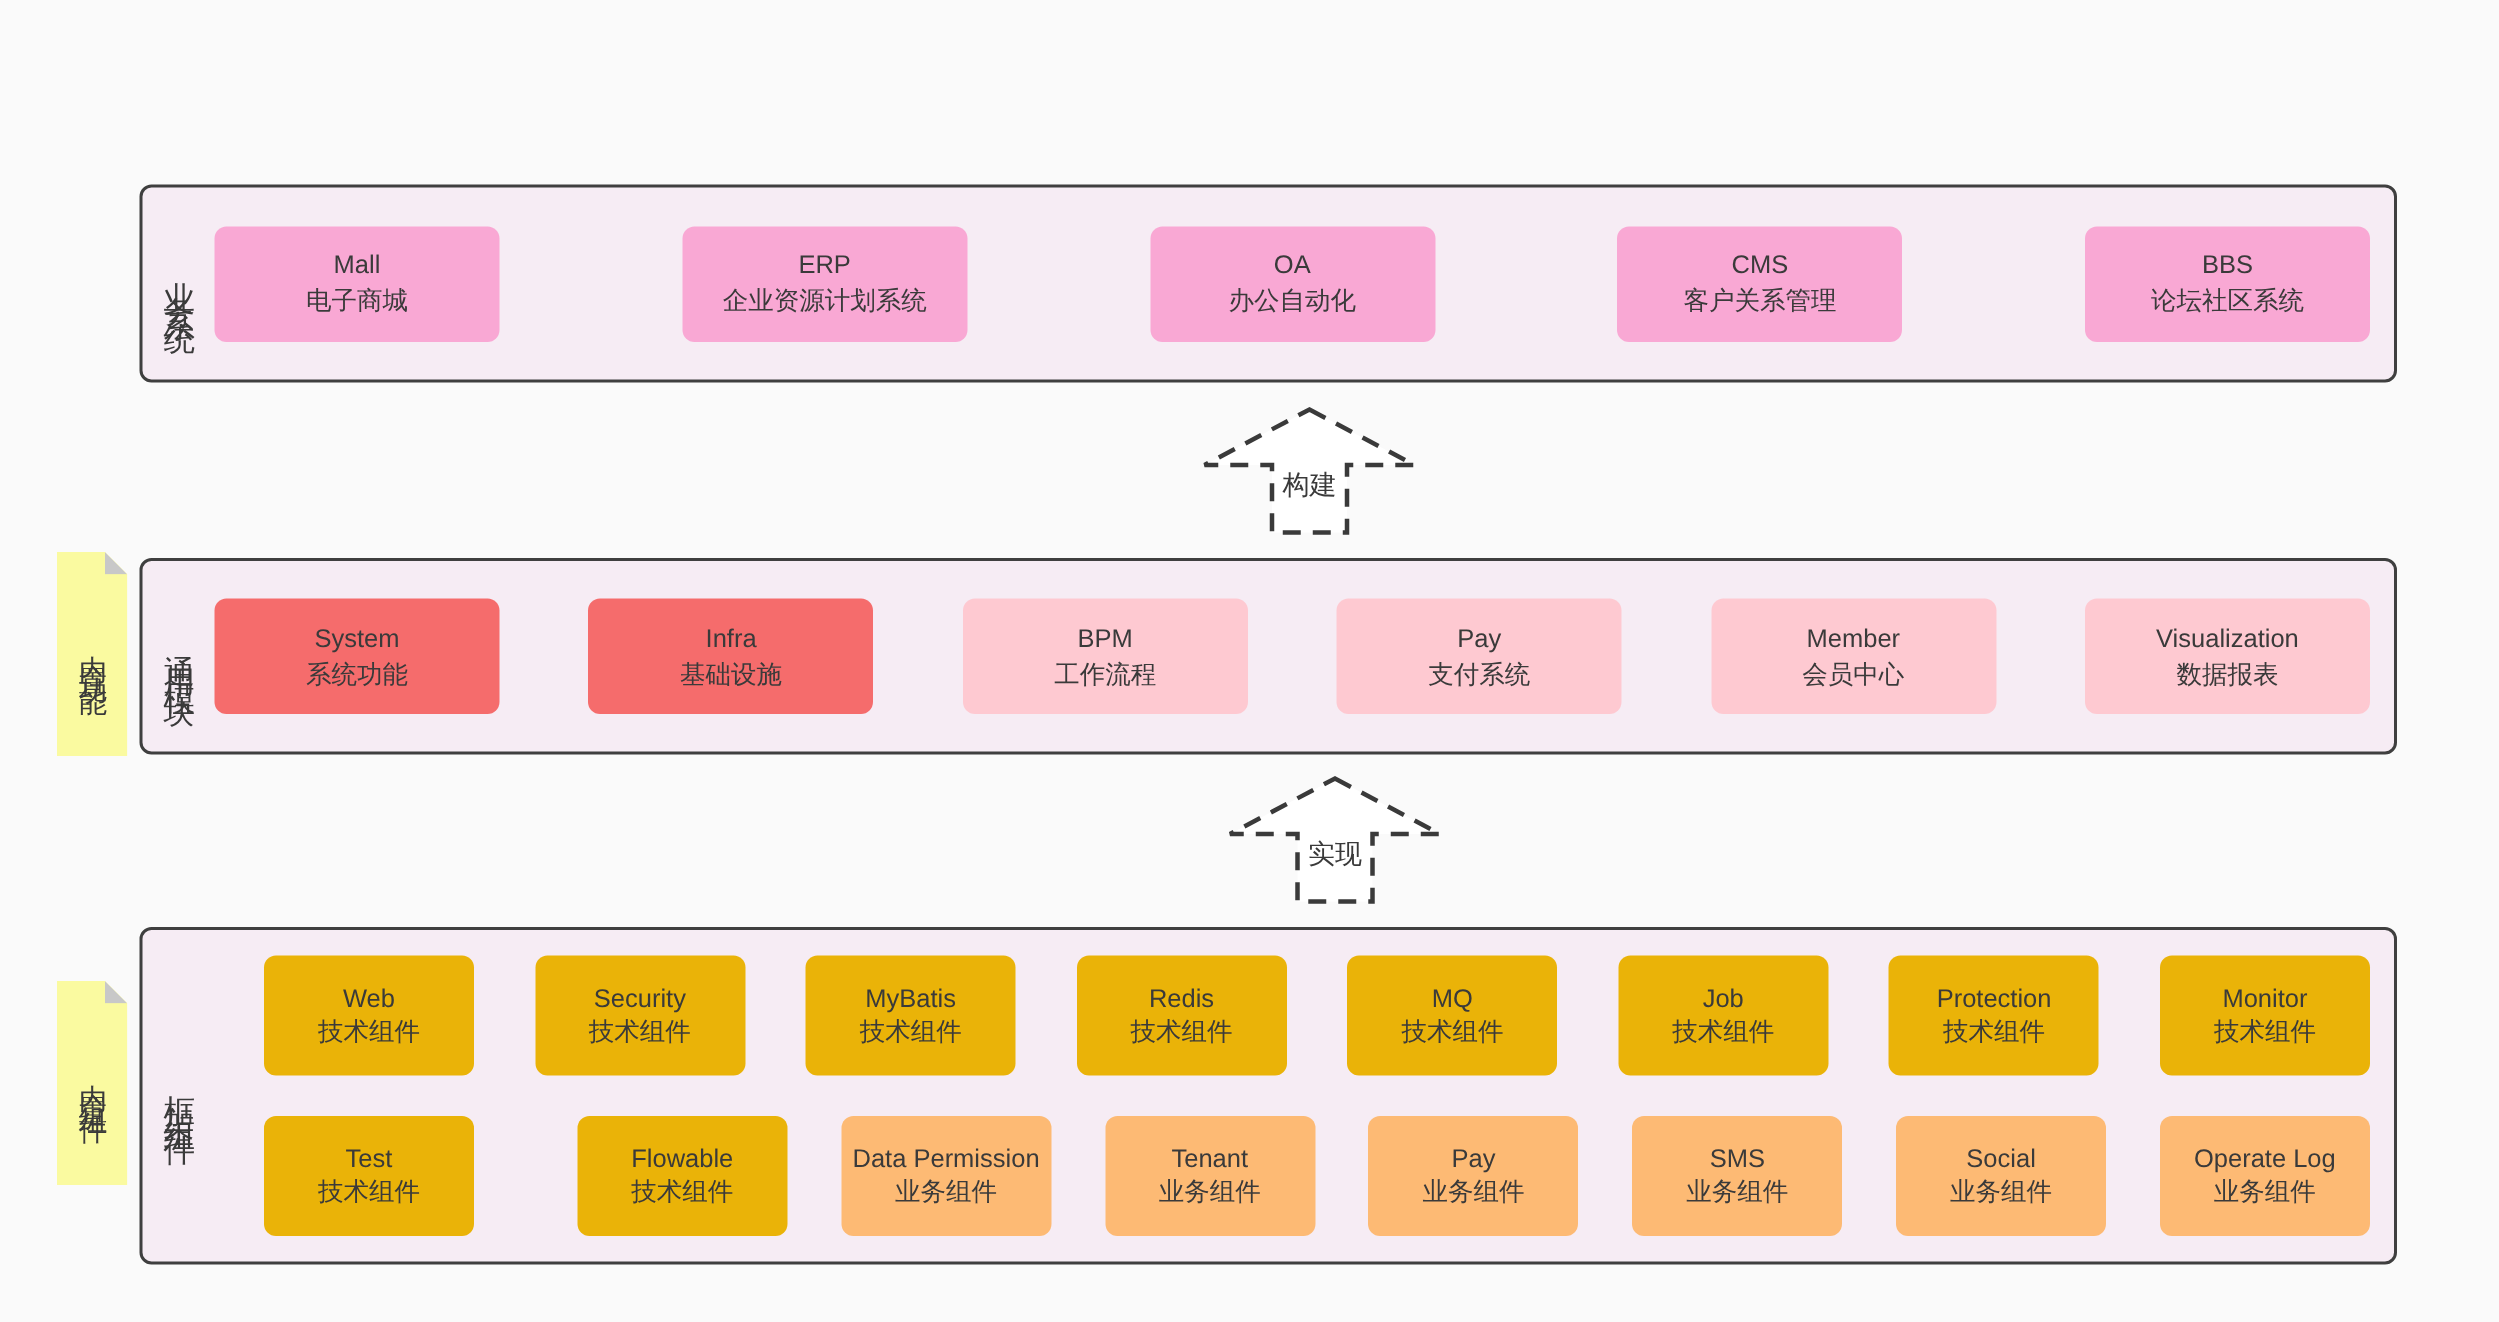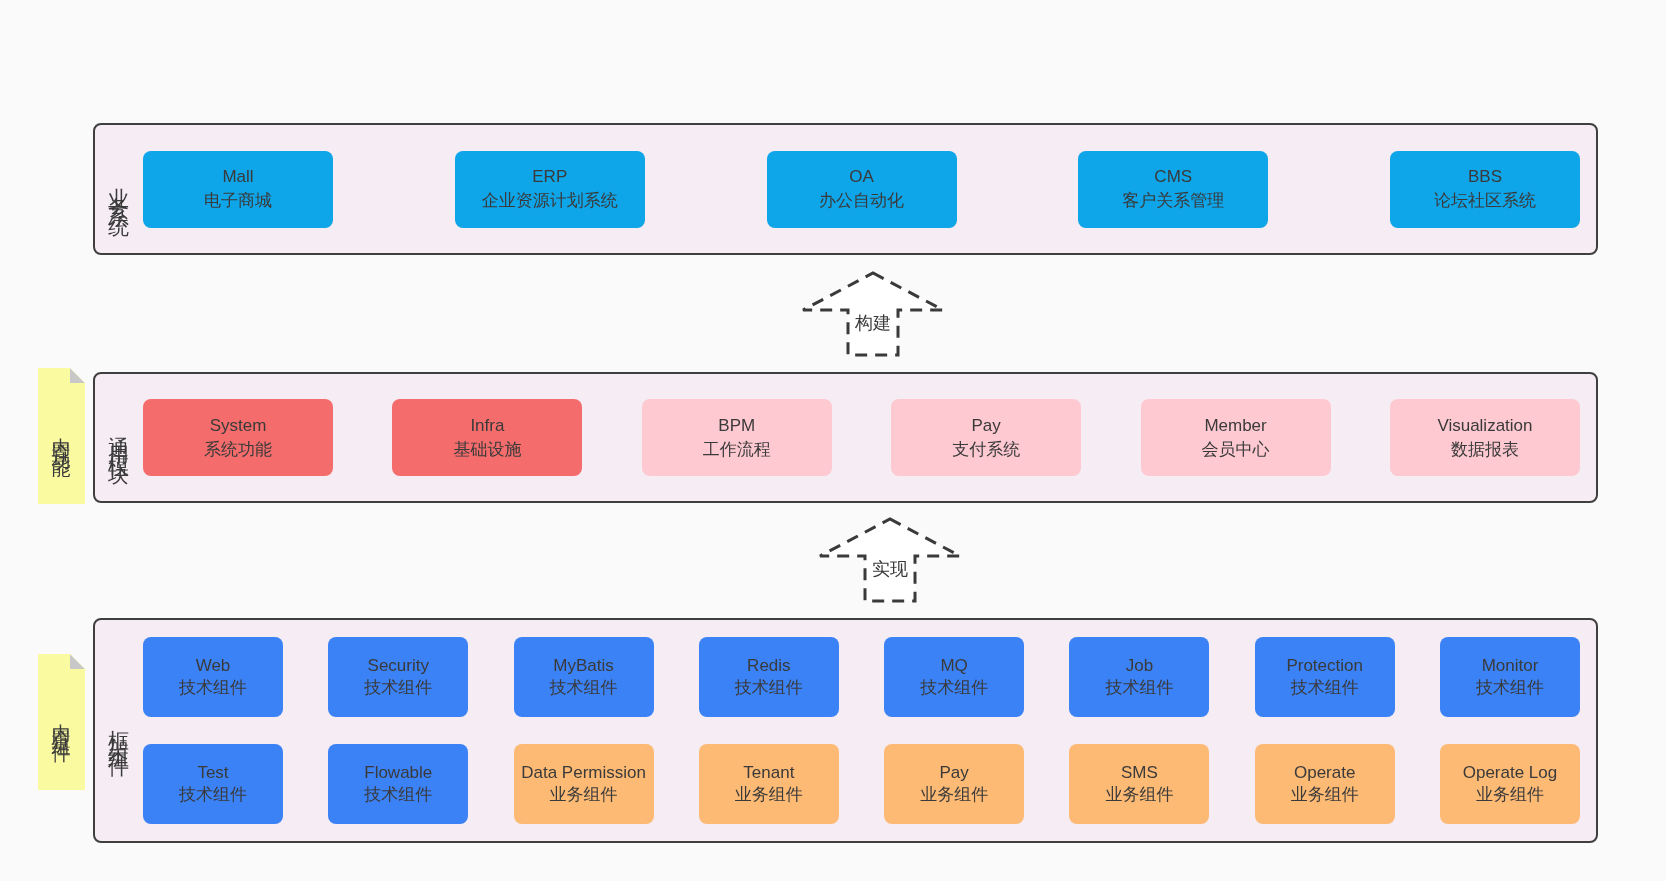--- a/index.html
+++ b/index.html
@@ -28,24 +28,24 @@
   .boxes-col{flex:1;display:flex;flex-direction:column;gap:27px;padding-right:16px;}
   .boxes-row{display:flex;justify-content:space-between;}
   
   .box{
     border-radius:8px;display:flex;flex-direction:column;
     align-items:center;justify-content:center;text-align:center;
     font-size:17px;line-height:1.4;box-sizing:border-box;padding:2px 6px;
   }
   .wide{width:190px;height:77px;}
   .small{width:140px;height:80px;line-height:1.32;}
-  .blue{background:#0ea5e9;}
+  .blue{background:#f9a8d4;}
   .red{background:#f56c6c;}
   .pink{background:#fec9d1;align-items:center;}
-  .green{background:#3b82f6;}
+  .green{background:#eab308;margin-left:33px;}
   .lgreen{background:#fdba74;}
   
   .sticky{
     position:absolute;left:38px;width:47px;height:136px;
     background:#fafaa0;
     clip-path:polygon(0 0,calc(100% - 15px) 0,100% 15px,100% 100%,0 100%);
     display:flex;align-items:center;justify-content:center;
   }
   #sticky-modules{top:368px;}
   #sticky-components{top:654px;}
@@ -209,21 +209,21 @@
       </div>
       <div class="box small lgreen">
         <div>Pay</div>
         <div>业务组件</div>
       </div>
       <div class="box small lgreen">
         <div>SMS</div>
         <div>业务组件</div>
       </div>
       <div class="box small lgreen">
-        <div>Operate</div>
+        <div>Social</div>
         <div>业务组件</div>
       </div>
       <div class="box small lgreen">
         <div>Operate Log</div>
         <div>业务组件</div>
       </div>
     </div>
   </div>
 </section>
 

